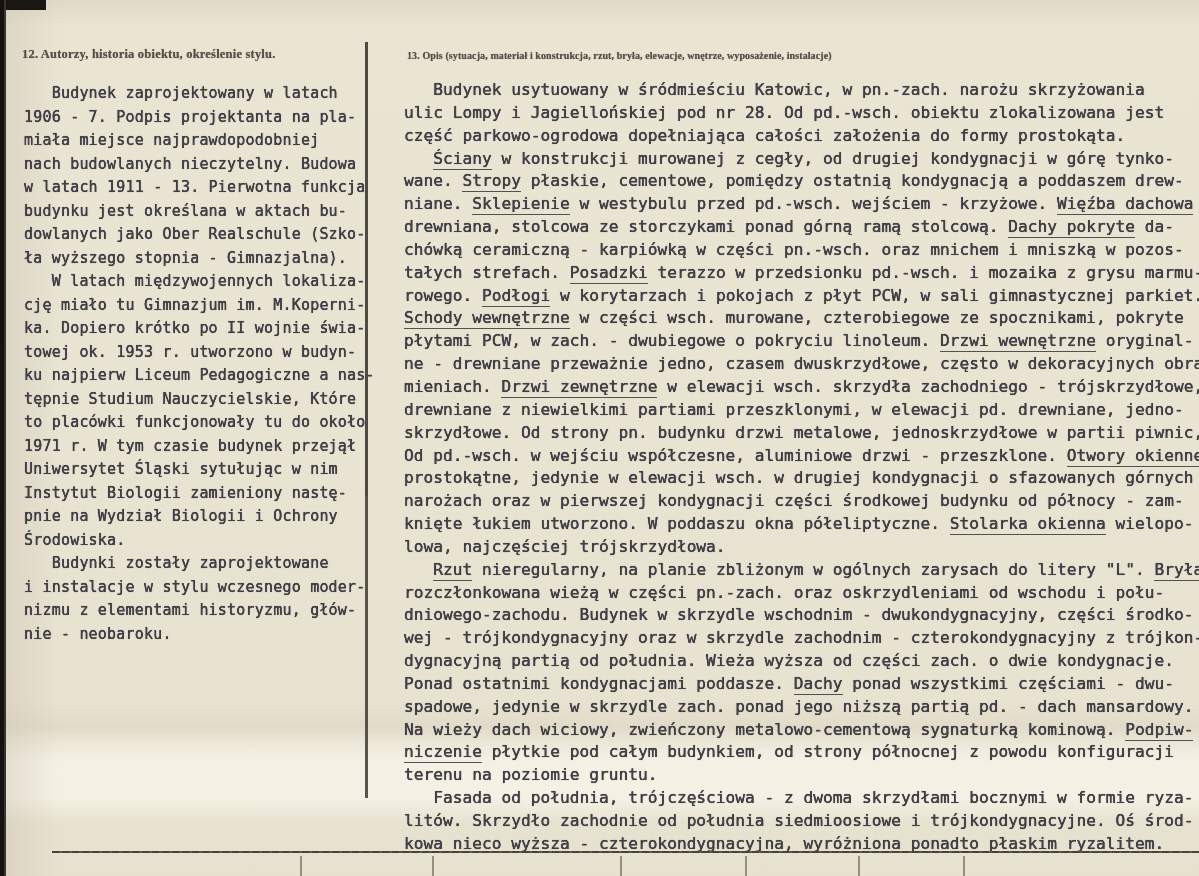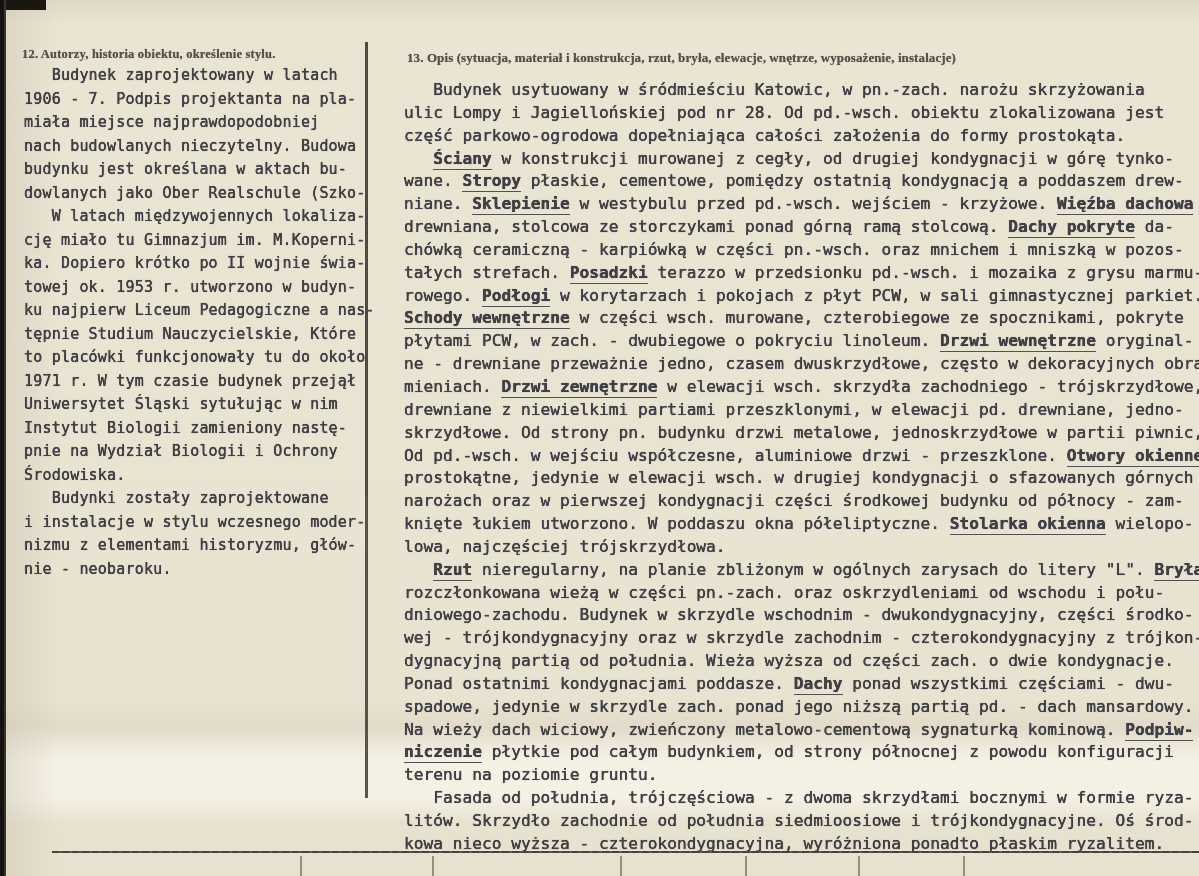--- a/index.html
+++ b/index.html
@@ -29,29 +29,29 @@
     background:linear-gradient(180deg,#3a362f 0 60%,#454037 60% 100%);
     opacity:.88;
   }
   .form-header{
     position:absolute;
     font-family:"Liberation Serif","DejaVu Serif",serif;
     color:#544f47;white-space:pre;
     text-shadow:0 0 .8px rgba(84,79,71,.7);
   }
   .form-header.h-left{left:22px;top:47px;font-size:12.5px;font-weight:700;letter-spacing:.2px;}
-  .form-header.h-right{left:407px;top:50px;font-size:13px;font-weight:600;letter-spacing:.1px;}
+  .form-header.h-right{left:407px;top:50px;font-size:10px;font-weight:600;letter-spacing:.1px;}
   .textcol{
     position:absolute;color:#403f47;
     text-shadow:0 0 .8px rgba(58,56,62,.85), 0 0 .3px rgba(58,56,62,.9);
   }
-  .textcol.t-left{left:24px;top:64px;font-size:15px;line-height:23.5px;letter-spacing:.2px;}
+  .textcol.t-left{left:24px;top:82px;font-size:15px;line-height:23.5px;letter-spacing:.2px;}
   .textcol.t-right{left:404px;top:79px;font-size:16.2px;line-height:22.85px;}
   .tline{white-space:pre;}
-  .ul{border-bottom:1.6px solid rgba(64,63,71,.9);padding-bottom:1px;font-weight:bold;}
+  .ul{border-bottom:1.6px solid rgba(64,63,71,.9);padding-bottom:1px;}
   .bottom-rule{
     position:absolute;left:52px;top:851px;width:1147px;height:2px;
     background:repeating-linear-gradient(90deg,#474338 0 7px,#5c574b 7px 10px);
     box-shadow:0 3px 0 -1px rgba(90,84,72,.45);
   }
   .row-tick{
     position:absolute;top:856px;width:2px;height:20px;background:rgba(68,62,52,.5);
   }
 </style>
 </head>
@@ -64,22 +64,24 @@
 
   <div class="form-header h-right">13. Opis (sytuacja, materiał i konstrukcja, rzut, bryła, elewacje, wnętrze, wyposażenie, instalacje)</div>
 
   <div class="col-divider"></div>
 
   <div class="textcol t-left" id="left-col">
       <div class="tline"><span>   Budynek zaprojektowany w latach</span></div>
       <div class="tline"><span>1906 - 7. Podpis projektanta na pla-</span></div>
       <div class="tline"><span>miała miejsce najprawdopodobniej</span></div>
       <div class="tline"><span>nach budowlanych nieczytelny. Budowa</span></div>
+      <div class="tline"><span>w latach 1911 - 13. Pierwotna funkcja</span></div>
       <div class="tline"><span>budynku jest określana w aktach bu-</span></div>
       <div class="tline"><span>dowlanych jako Ober Realschule (Szko-</span></div>
+      <div class="tline"><span>ła wyższego stopnia - Gimnazjalna).</span></div>
       <div class="tline"><span>   W latach międzywojennych lokaliza-</span></div>
       <div class="tline"><span>cję miało tu Gimnazjum im. M.Koperni-</span></div>
       <div class="tline"><span>ka. Dopiero krótko po II wojnie świa-</span></div>
       <div class="tline"><span>towej ok. 1953 r. utworzono w budyn-</span></div>
       <div class="tline"><span>ku najpierw Liceum Pedagogiczne a nas-</span></div>
       <div class="tline"><span>tępnie Studium Nauczycielskie, Które</span></div>
       <div class="tline"><span>to placówki funkcjonowały tu do około</span></div>
       <div class="tline"><span>1971 r. W tym czasie budynek przejął</span></div>
       <div class="tline"><span>Uniwersytet Śląski sytułując w nim</span></div>
       <div class="tline"><span>Instytut Biologii zamieniony nastę-</span></div>

